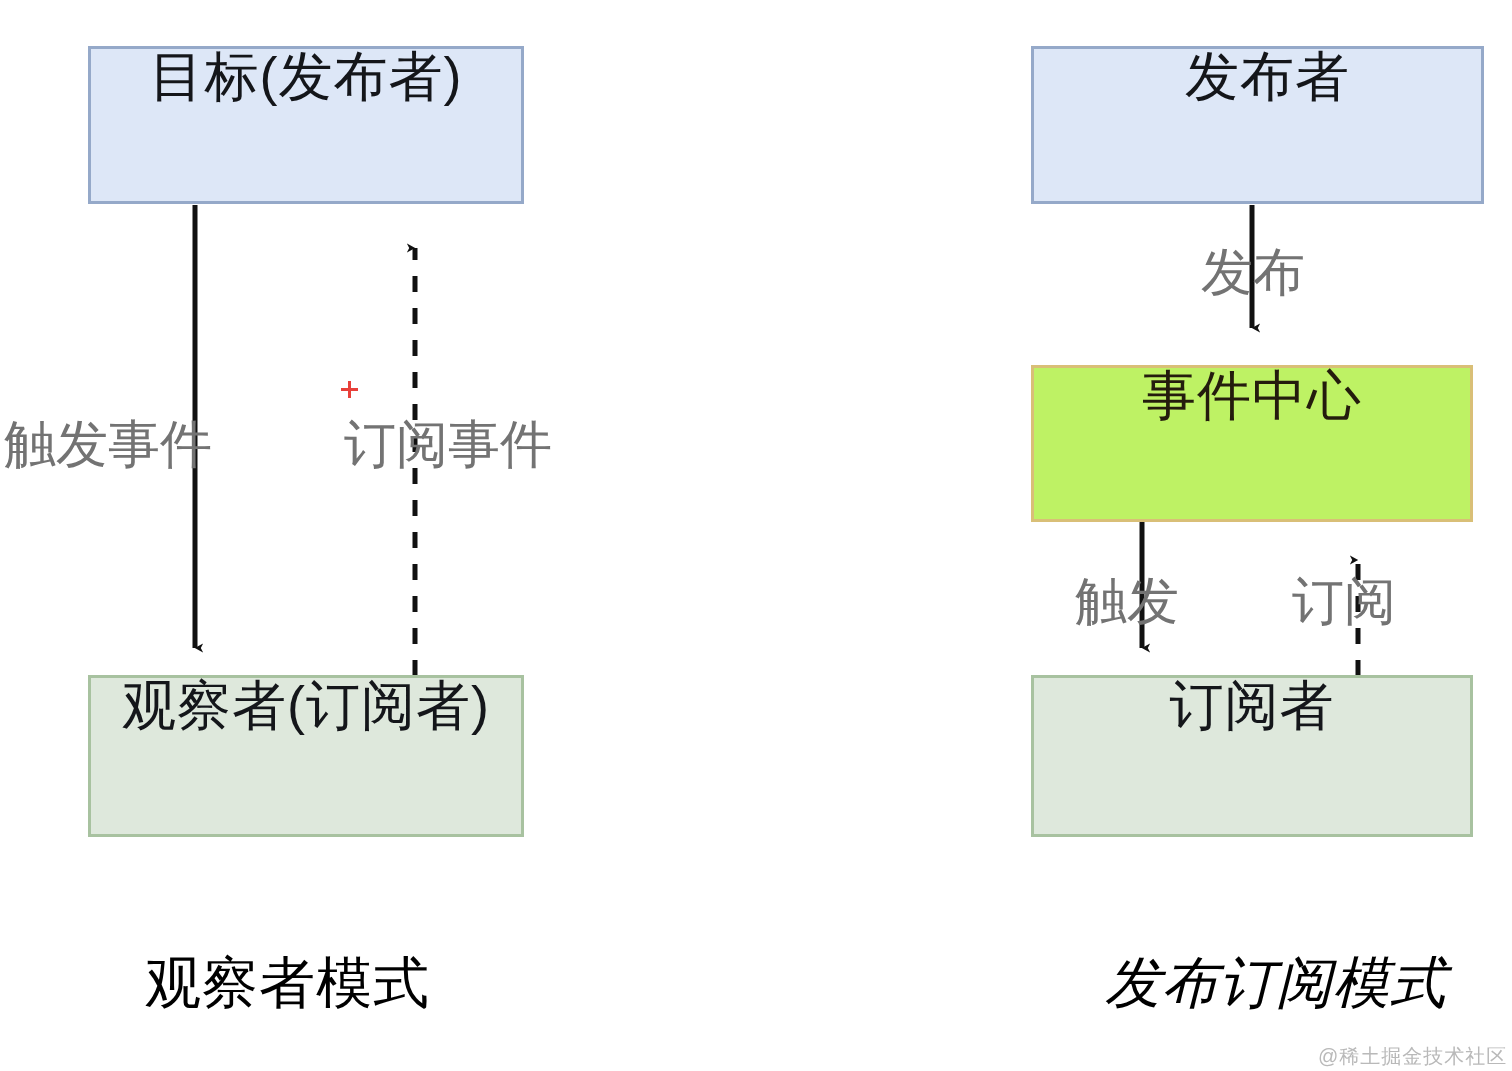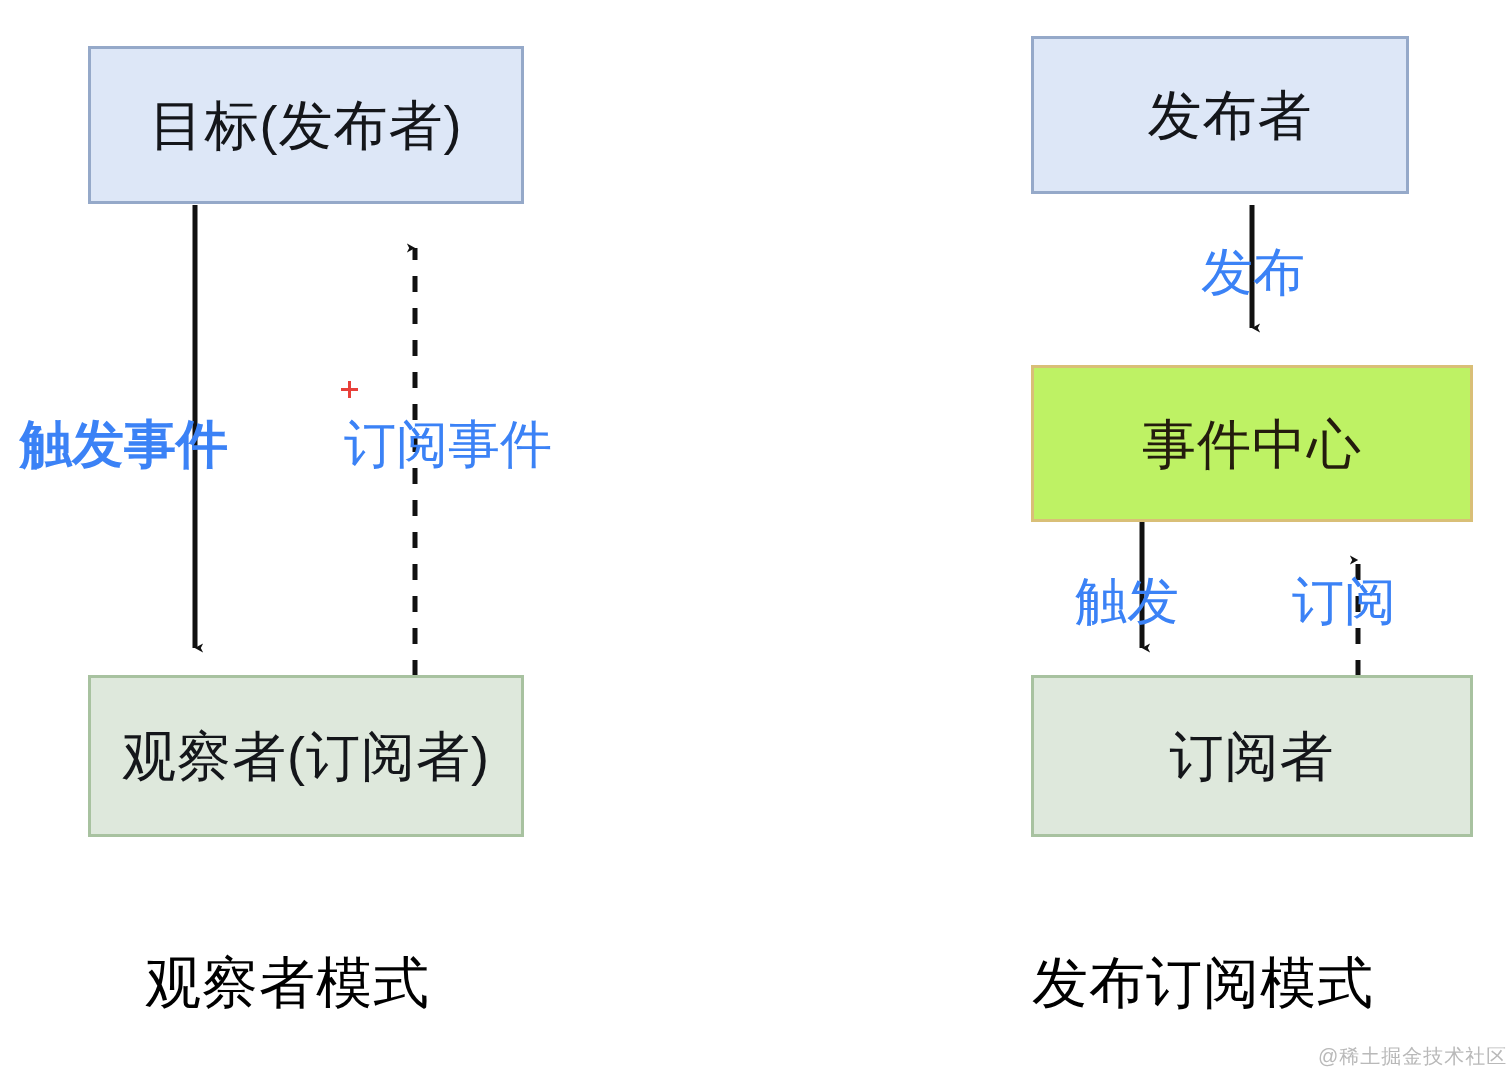--- a/index.html
+++ b/index.html
@@ -20,21 +20,21 @@
     position: absolute;
     left: 0; top: 0;
     width: 1512px;
     height: 1071px;
   }
 
   .node {
     position: absolute;
     box-sizing: border-box;
     display: flex;
-    align-items: center;
+    align-items: flex-start;
     justify-content: center;
     border-width: 3px;
     border-style: solid;
     font-size: 54px;
     line-height: 1;
     letter-spacing: 1px;
     white-space: nowrap;
     color: #14161a;
   }
   .node-blue {
@@ -49,21 +49,21 @@
     background: #bef264;
     border-color: #d9bf77;
     color: #241c0d;
   }
 
   .edge-label {
     position: absolute;
     font-size: 52px;
     line-height: 1;
     white-space: nowrap;
-    color: #3b82f6;
+    color: #737373;
     letter-spacing: 0px;
   }
 
   .caption {
     position: absolute;
     font-size: 56px;
     line-height: 1;
     white-space: nowrap;
     color: #000000;
     letter-spacing: 1px;
@@ -132,41 +132,41 @@
 </svg>
 
 <div class="node node-blue" style="left:88px; top:46px; width:436px; height:158px;">
   <span>目标(发布者)</span>
 </div>
 
 <div class="node node-green" style="left:88px; top:675px; width:436px; height:162px;">
   <span>观察者(订阅者)</span>
 </div>
 
-<div class="edge-label" style="left:20px; top:418px;font-weight:bold;">触发事件</div>
+<div class="edge-label" style="left:4px; top:418px;">触发事件</div>
 
 <div class="edge-label" style="left:344px; top:418px;">订阅事件</div>
 
 <div class="caption" style="left:145px; top:955px;">观察者模式</div>
 
 <div class="cursor-plus" style="left:341px; top:381px;"></div>
 
-<div class="node node-blue" style="left:1031px; top:36px; width:378px; height:158px;padding-left:20px;">
+<div class="node node-blue" style="left:1031px; top:46px; width:453px; height:158px;padding-left:20px;">
   <span>发布者</span>
 </div>
 
 <div class="node node-orange" style="left:1031px; top:365px; width:442px; height:157px;">
   <span>事件中心</span>
 </div>
 
 <div class="node node-green" style="left:1031px; top:675px; width:442px; height:162px;">
   <span>订阅者</span>
 </div>
 
 <div class="edge-label" style="left:1201px; top:246px;">发布</div>
 
 <div class="edge-label" style="left:1075px; top:575px;text-align:right;">触发</div>
 
 <div class="edge-label" style="left:1292px; top:575px;">订阅</div>
 
-<div class="caption" style="left:1032px; top:955px;">发布订阅模式</div>
+<div class="caption" style="left:1105px; top:955px;font-style:italic;">发布订阅模式</div>
 
 <div class="watermark" style="left:1318px; top:1028px;margin-top:15px;">@稀土掘金技术社区</div>
 
 </body></html>

